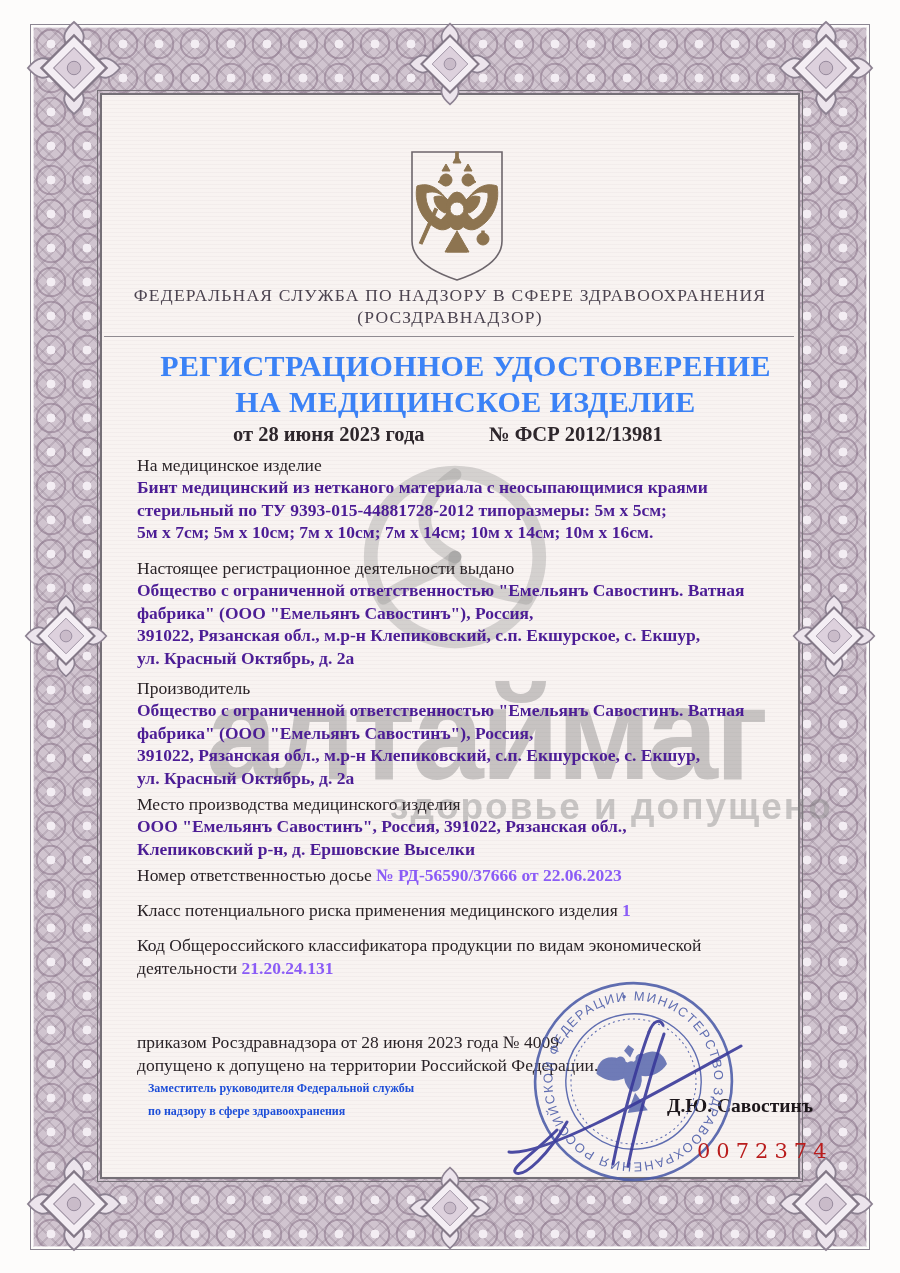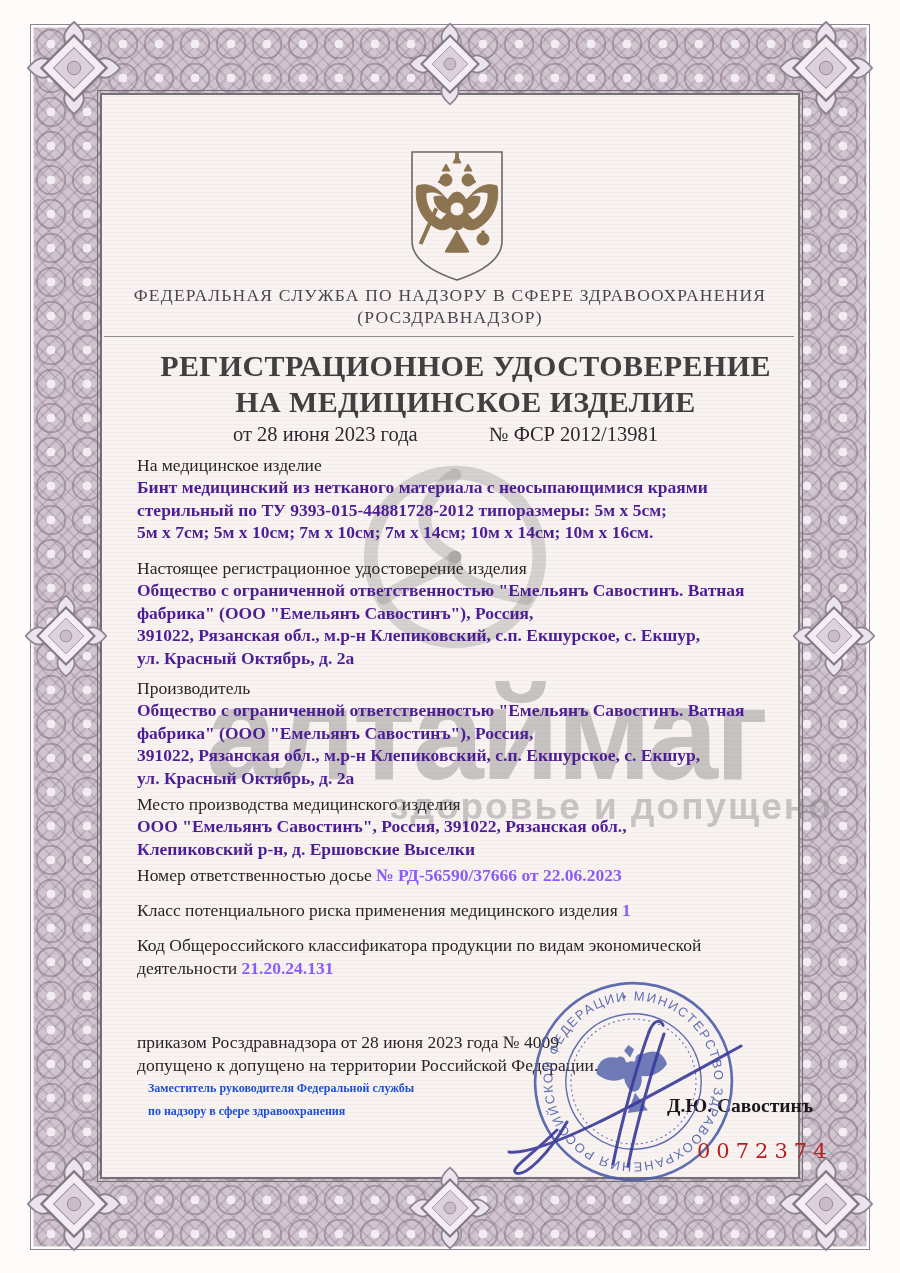--- a/index.html
+++ b/index.html
@@ -17,22 +17,22 @@
     box-shadow:inset 0 0 0 1px rgba(255,255,255,.6);}
   .content-bg{position:absolute;left:100px;top:93px;width:696px;height:1082px;
     background:#f8f3f1;border:2px solid #757077;outline:1px solid #757077;outline-offset:2px;
     background-image:repeating-linear-gradient(0deg, rgba(205,190,195,.12) 0 1px, rgba(0,0,0,0) 1px 4px);}
   .orn{position:absolute;pointer-events:none;}
   
   .abs{position:absolute;z-index:4;}
   .ctr{left:0;right:0;text-align:center;}
   .hdr{font-size:17.5px;letter-spacing:1.2px;color:#4c4450;}
   .sep{position:absolute;left:104px;top:336px;width:690px;height:1px;background:#8f8a90;z-index:4;}
-  .ttl{font-size:30px;font-weight:bold;color:#404040;letter-spacing:.4px;padding-left:31px;}
-  .sub{font-size:20.5px;font-weight:normal;color:#2e272c;}
+  .ttl{font-size:30px;font-weight:bold;color:#3b82f6;letter-spacing:.4px;padding-left:31px;}
+  .sub{font-size:20.5px;font-weight:bold;color:#2e272c;}
   .lbl{font-size:17.5px;line-height:22.5px;}
   .val{font-size:17.5px;line-height:22.5px;font-weight:bold;white-space:pre;color:#4c1d95;}
   .mix{font-size:17.5px;line-height:22.5px;width:612px;}
   .mix b{color:#8b5cf6;}
   .sig-title{font-size:12px;line-height:22.5px;font-weight:bold;color:#1d4ed8;}
   .name{font-size:19.5px;font-weight:bold;color:#1c161a;}
   .serial{font-family:"DejaVu Serif",serif;font-size:21px;letter-spacing:6px;color:#b91c1c;z-index:6;}
   
   .wm{position:absolute;z-index:1;pointer-events:none;}
   .wm-brand{left:206px;top:668px;font-family:"Liberation Sans",sans-serif;font-weight:bold;
@@ -139,21 +139,21 @@
   <div class="abs ctr ttl" style="top:349px">РЕГИСТРАЦИОННОЕ УДОСТОВЕРЕНИЕ</div>
   <div class="abs ctr ttl" style="top:385px">НА МЕДИЦИНСКОЕ ИЗДЕЛИЕ</div>
   <div class="abs sub" style="left:233px;top:423px">от 28 июня 2023 года</div>
   <div class="abs sub" style="left:489px;top:423px">№  ФСР 2012/13981</div>
 
   <div class="abs lbl" style="left:137px;top:454px">На медицинское изделие</div>
   <div class="abs val" style="left:137px;top:476px">Бинт медицинский из нетканого материала с неосыпающимися краями
 стерильный по ТУ 9393-015-44881728-2012 типоразмеры: 5м х 5см;
 5м х 7см; 5м х 10см; 7м х 10см; 7м х 14см; 10м х 14см; 10м х 16см.</div>
 
-  <div class="abs lbl" style="left:137px;top:557px">Настоящее регистрационное удостоверение изделия</div>
+  <div class="abs lbl" style="left:137px;top:557px">Настоящее регистрационное деятельности выдано</div>
   <div class="abs val" style="left:137px;top:579px">Общество с ограниченной ответственностью "Емельянъ Савостинъ. Ватная
 фабрика" (ООО "Емельянъ Савостинъ"), Россия,
 391022, Рязанская обл., м.р-н Клепиковский, с.п. Екшурское, с. Екшур,
 ул. Красный Октябрь, д. 2а</div>
 
   <div class="abs lbl" style="left:137px;top:677px">Производитель</div>
   <div class="abs val" style="left:137px;top:699px">Общество с ограниченной ответственностью "Емельянъ Савостинъ. Ватная
 фабрика" (ООО "Емельянъ Савостинъ"), Россия,
 391022, Рязанская обл., м.р-н Клепиковский, с.п. Екшурское, с. Екшур,
 ул. Красный Октябрь, д. 2а</div>

